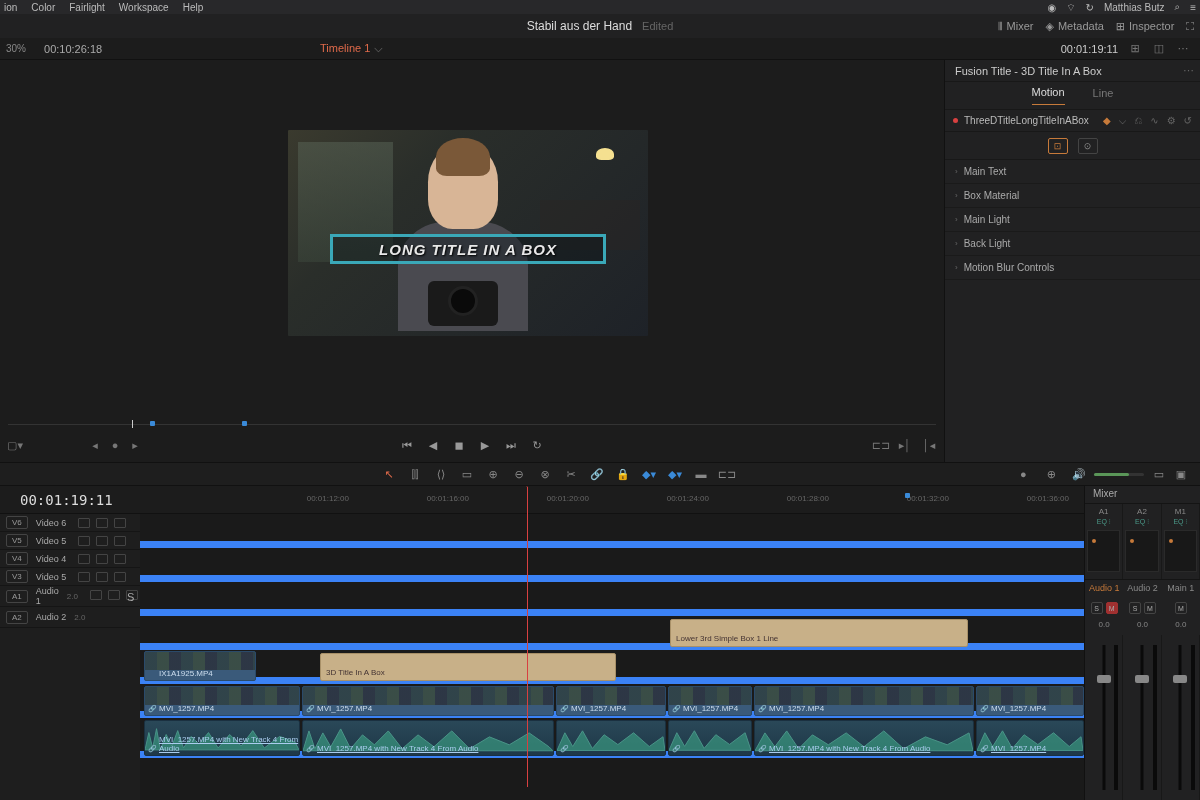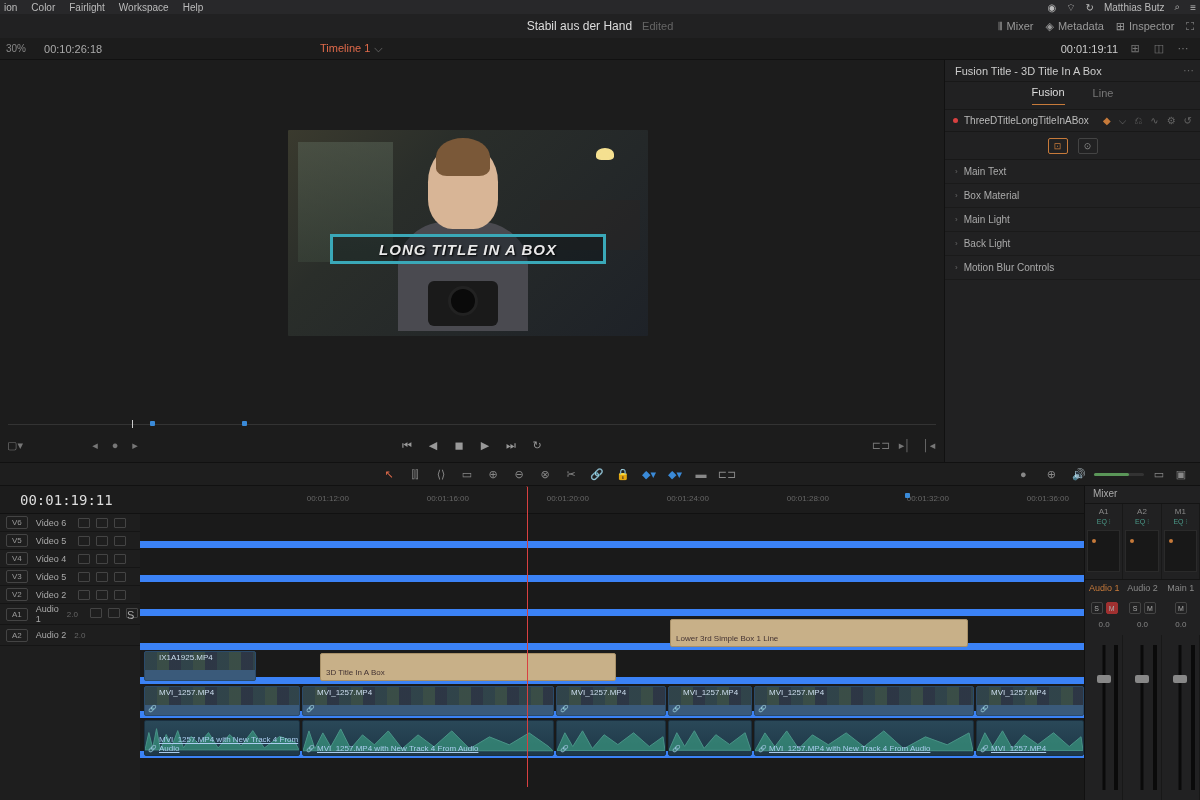--- a/index.html
+++ b/index.html
@@ -85,21 +85,21 @@
 .tbadge.active { background:#c44; border-color:#c44; color:#fff; }
 .trackrow .sq { width:12px; height:10px; border:1px solid #444; border-radius:1px; cursor:pointer; }
 .trackrow .sq.m { background:#c77a3a; border-color:#c77a3a; }
 .trackrow .num { margin-left:auto; font-size:8px; color:#666; }
 .tracklanes { flex:1; position:relative; background:#1a1a1a; }
 .lane { position:absolute; left:0; right:0; border-bottom:7px solid #3b82f6; }
 .clip { position:absolute; height:30px; border-radius:2px; overflow:hidden; font-size:8px; padding:2px 4px; }
 .clip.vid { background:#3a5a7a; color:#cde; top:2px; height:30px; border:1px solid #2a4a6a; }
 .clip.vid .thumbs { position:absolute; top:0; left:0; right:0; height:18px; background:repeating-linear-gradient(90deg,#2e3e3e 0,#2e3e3e 12px,#3a4a3a 12px,#3a4a3a 24px,#2a2e38 24px,#2a2e38 36px); opacity:.8; }
 .clip.vid .lnk { position:absolute; bottom:2px; left:3px; color:#9cd; font-size:7px; }
-.clip.vid .name { position:absolute; bottom:18px; left:14px; font-size:8px; }
+.clip.vid .name { position:absolute; bottom:2px; left:14px; font-size:8px; }
 .clip.title { background:#c8b088; color:#433; border:1px solid #a89068; height:28px; display:flex; align-items:flex-end; padding:3px 5px; }
 .clip.aud { background:linear-gradient(#2a4858,#1e3848); height:36px; border:1px solid #1a3040; }
 .clip.aud .wave { position:absolute; inset:0; }
 .clip.aud .name { position:absolute; bottom:2px; left:14px; font-size:8px; color:#ace;text-decoration:underline; }
 .clip.aud .lnk { position:absolute; bottom:2px; left:3px; color:#9cd; font-size:7px; }
 .wave path { stroke:#5ab8a0; stroke-width:1; fill:#3a9880; opacity:.7; }
 
 .mixerpanel { width:116px; background:#212122; border-left:1px solid #111; display:flex; flex-direction:column; }
 .mixhead { height:24px; display:flex; align-items:center; padding:0 6px; gap:6px; color:#888; border-bottom:1px solid #141414; }
 .vol { width:50px; height:3px; background:#333; border-radius:2px; position:relative; }
@@ -223,21 +223,21 @@
       </div>
     </div>
   </div>
 
   <div class="inspector">
     <div class="insp-head">
       <span>Fusion Title - 3D Title In A Box</span>
       <span class="dots">⋯</span>
     </div>
     <div class="insp-tabs">
-      <span class="tab active">Fusion</span>
+      <span class="tab active">Motion</span>
       <span class="tab">Line</span>
     </div>
     <div class="insp-node">
       <span class="dot"></span>
       <span>ThreeDTitleLongTitleInABox</span>
       <div class="ricons">
         <span style="color:#c77a3a">◆</span>
         <span>⌵</span>
         <span>⎌</span>
         <span>∿</span>
@@ -357,31 +357,20 @@
             <div class="r1">
               <span class="tbadge">V3</span>
               <span>Video 5</span>
             </div>
             <div class="r2">
               <span class="sq"></span>
               <span class="sq"></span>
               <span class="sq"></span>
             </div>
           </div>
-        <div class="trackrow">
-            <div class="r1">
-              <span class="tbadge">V2</span>
-              <span>Video 2</span>
-            </div>
-            <div class="r2">
-              <span class="sq"></span>
-              <span class="sq"></span>
-              <span class="sq"></span>
-            </div>
-          </div>
         <div class="trackrow audio">
             <div class="r1">
               <span class="tbadge">A1</span>
               <span>Audio 1</span>
               <span class="num">2.0</span>
             </div>
             <div class="r2">
               <span class="sq"></span>
               <span class="sq"></span>
               <span class="sq">S</span>

